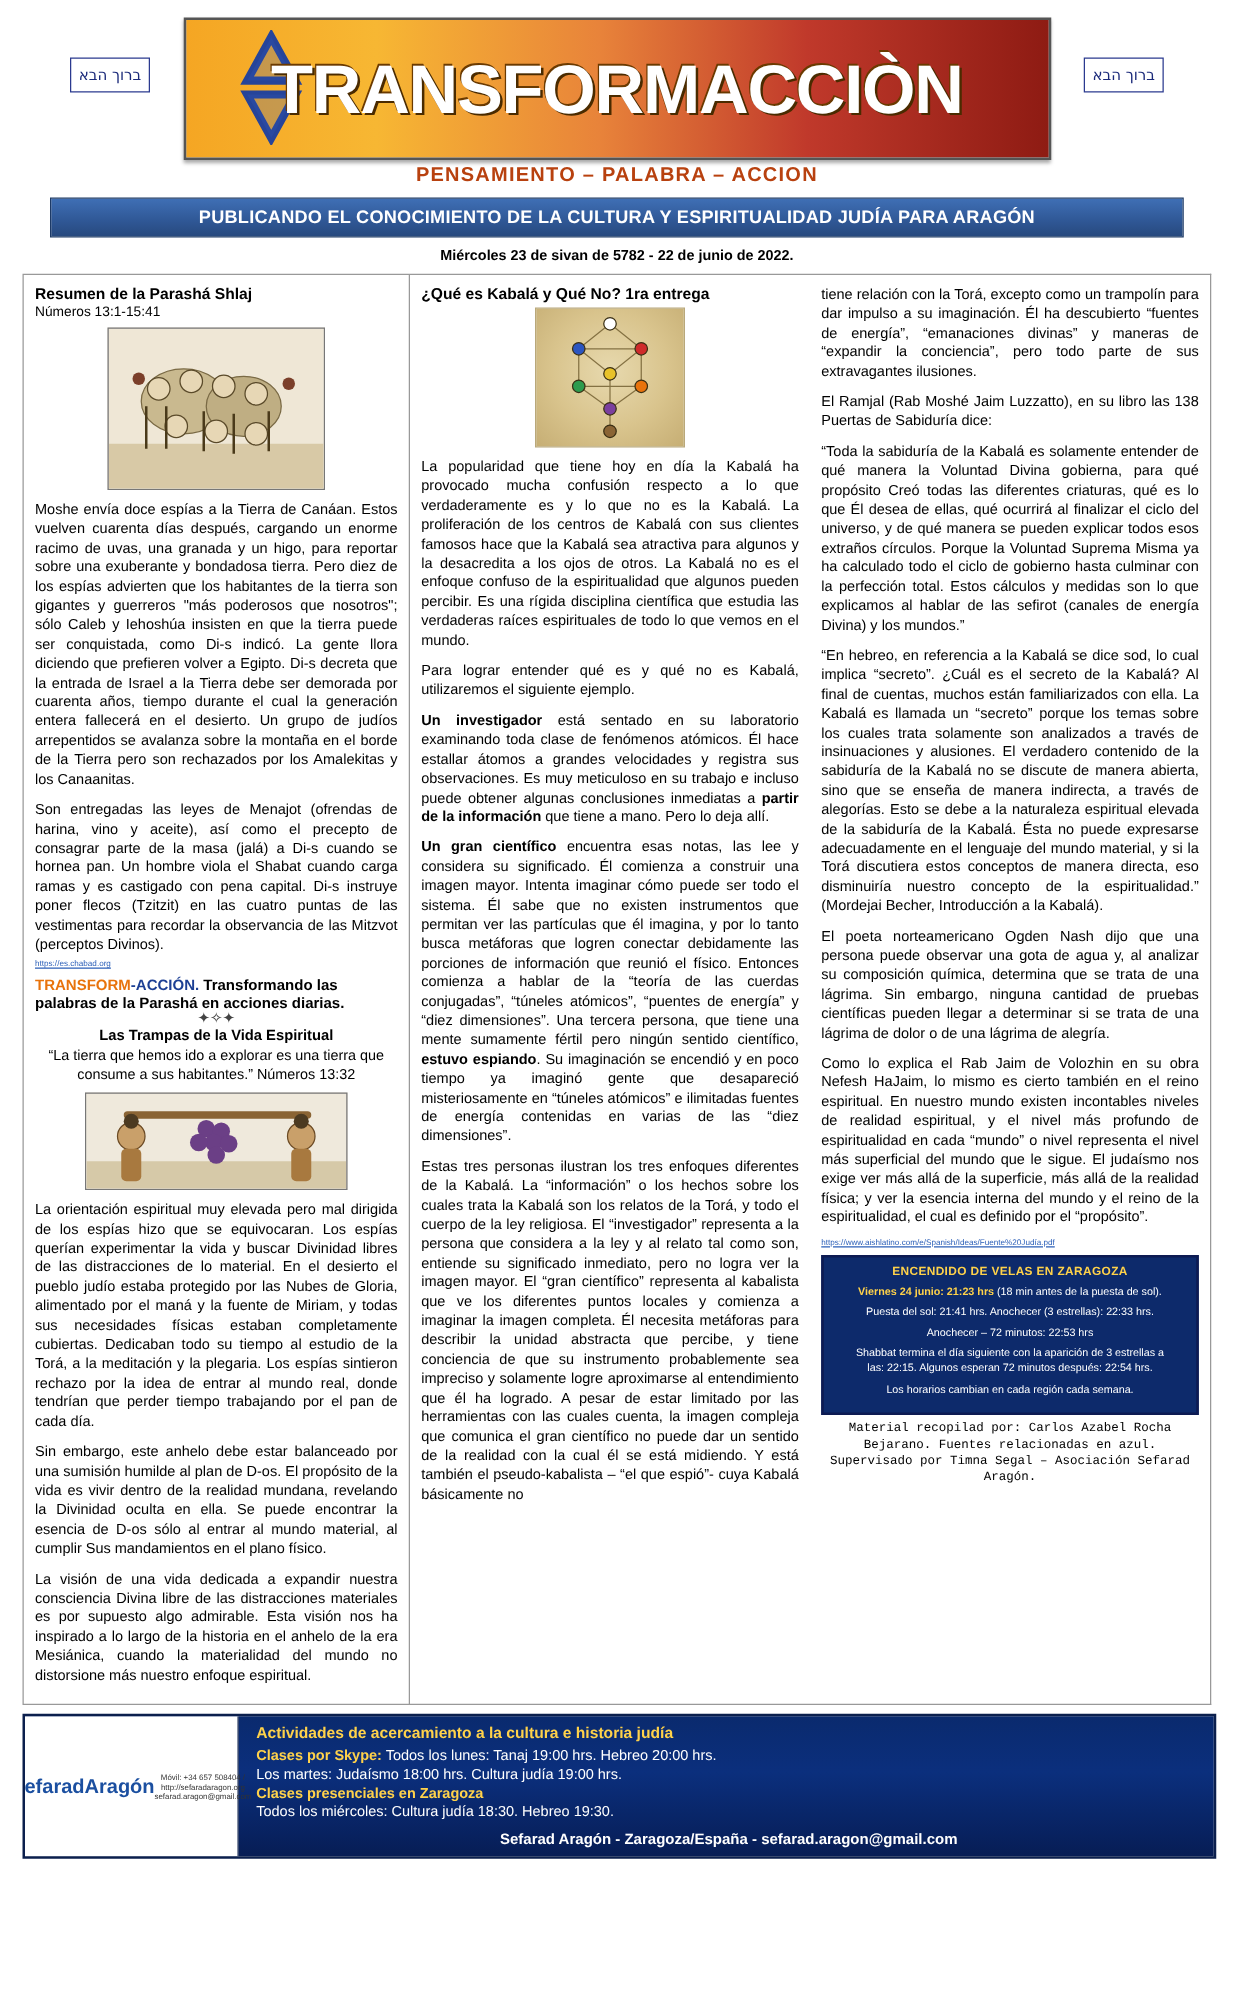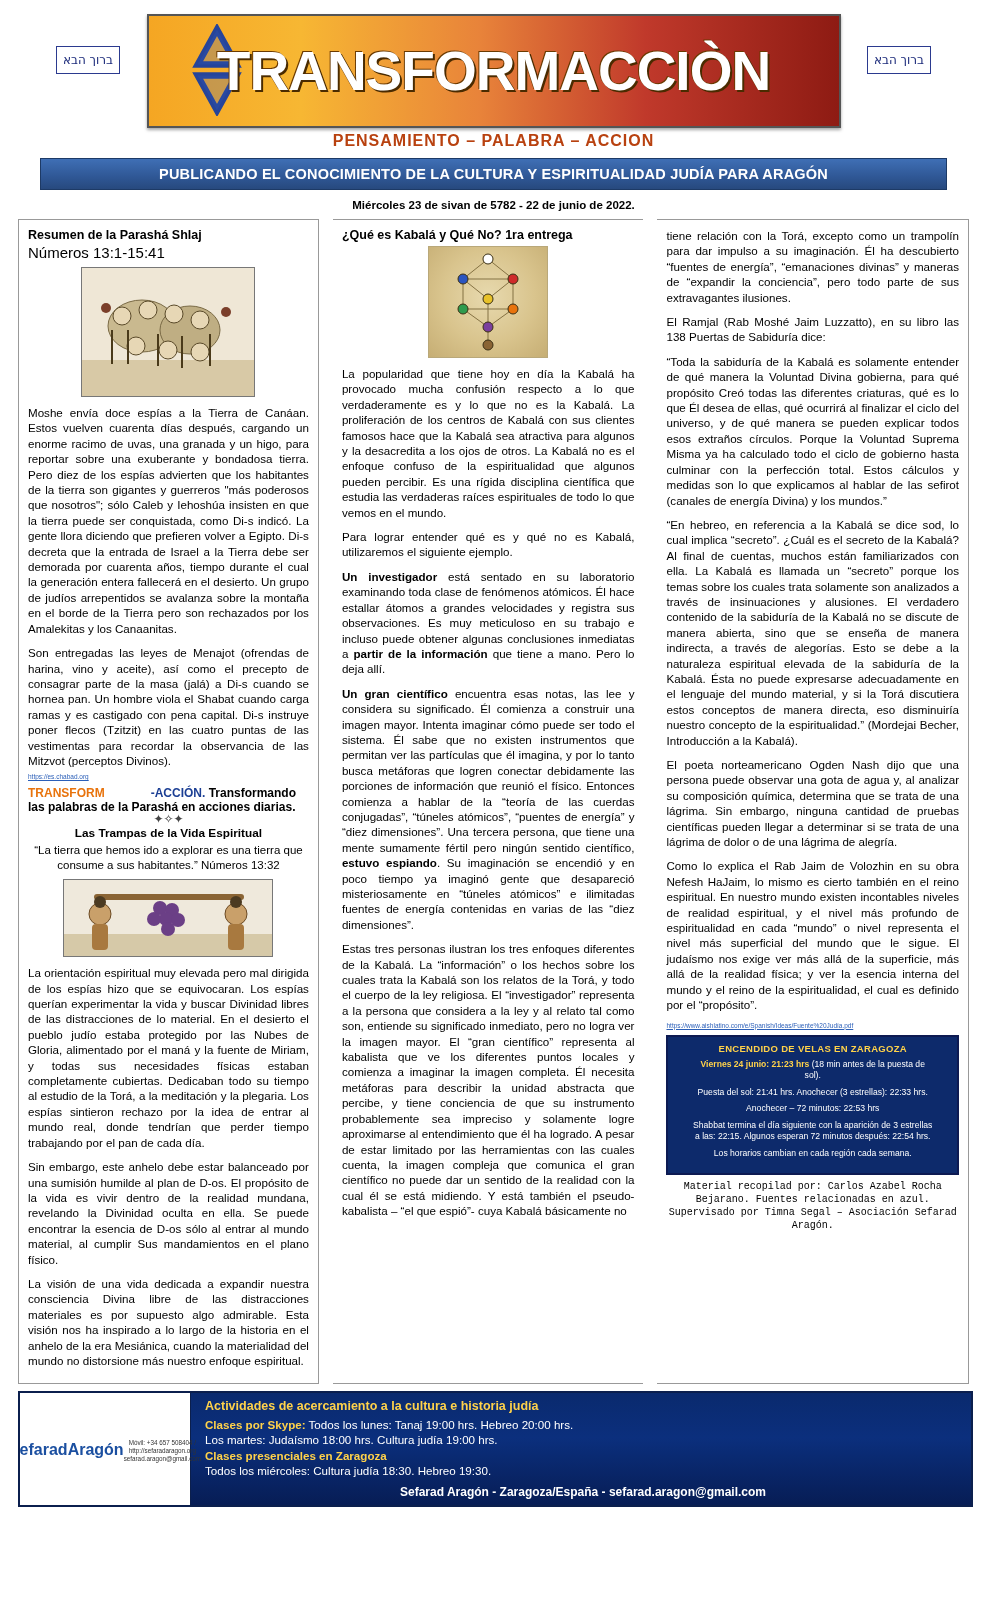--- a/index.html
+++ b/index.html
@@ -13,40 +13,40 @@
   .heb-right{right:38px;}
   .banner{width:690px;height:110px;position:relative;background:linear-gradient(90deg,#f5a623 0%,#f7b733 22%,#e8833a 48%,#c0392b 72%,#8e1b13 100%);border:2px solid #555;box-shadow:0 2px 3px rgba(0,0,0,.35);display:flex;align-items:center;justify-content:center;overflow:hidden;}
   .star{position:absolute;left:22px;top:8px;width:92px;height:92px;opacity:.95;}
   .banner-title{position:relative;font-family:"Liberation Sans",sans-serif;font-weight:bold;font-size:55px;letter-spacing:-1px;color:#ffffff;text-shadow:2px 2px 0 #4a2b00,-1px -1px 0 #6b3a00;}
   .subtitle{text-align:center;font-family:"Liberation Sans",sans-serif;font-weight:bold;font-size:16px;letter-spacing:1px;color:#b8410f;margin-top:2px;}
   .blue-bar{margin:8px auto 0;width:905px;height:30px;background:linear-gradient(180deg,#3f6fb5 0%,#2f5795 60%,#27497e 100%);border:1px solid #1d3a66;display:flex;align-items:center;justify-content:center;}
   .blue-bar span{font-family:"Liberation Sans",sans-serif;font-size:14.5px;font-weight:bold;color:#fff;letter-spacing:.2px;}
   .dateline{text-align:center;font-family:"Liberation Sans",sans-serif;font-size:11.5px;font-weight:bold;margin:9px 0 8px;}
 
   
-  .columns{display:flex;gap:14px;width:951px;margin:0 auto;}
+  .columns{display:flex;gap:0;width:951px;margin:0 auto;}
   .col{box-sizing:border-box;}
   .col1{width:310px;border:1px solid #999;padding:8px 9px 6px;}
   .col2{width:320px;border-top:1px solid #999;border-bottom:1px solid #999;padding:8px 9px 6px;}
   .col3{width:321px;border:1px solid #999;border-left:none;padding:8px 9px 6px;}
   .col2{border-left:none;border-right:none;}
 
   h3.head{font-family:"Liberation Sans",sans-serif;font-size:12.5px;font-weight:bold;margin:0 0 2px;}
-  .sub{font-family:"Liberation Sans",sans-serif;font-size:15px;margin:0 0 6px;}
+  .sub{font-family:"Liberation Sans",sans-serif;font-size:11px;margin:0 0 6px;}
   p.body{font-family:"Liberation Sans",sans-serif;font-size:11.6px;line-height:1.33;text-align:justify;margin:0 0 9px;}
 
   .ill{border:1px solid #777;margin:4px auto 8px;display:block;background:#e9e3d7;}
   .ill-spies{width:172px;height:128px;position:relative;overflow:hidden;}
   .ill-grapes{width:208px;height:76px;position:relative;overflow:hidden;}
 
   .srclink{font-family:"Liberation Sans",sans-serif;font-size:6.5px;color:#2b5fb8;text-decoration:underline;word-break:break-all;display:block;margin:-4px 0 4px;}
 
   .ta-title{font-family:"Liberation Sans",sans-serif;font-size:12px;font-weight:bold;margin:6px 0 2px;}
   .ta-title .orange{color:#e8730c;}
-  .ta-title .blue{color:#1c3f94;margin-left:46px;}
+  .ta-title .blue{color:#1c3f94;}
   .divider-orn{text-align:center;font-size:12px;color:#444;line-height:6px;margin:0 0 4px;}
   .center-b{font-family:"Liberation Sans",sans-serif;font-size:11.8px;font-weight:bold;text-align:center;margin:4px 0 3px;}
   .quote{font-family:"Liberation Sans",sans-serif;font-size:11.5px;text-align:center;margin:0 0 6px;line-height:1.3;}
 
   
   .tree{width:118px;height:110px;margin:4px auto 8px;display:block;border:1px solid #b9a87a;background:radial-gradient(circle at 50% 45%,#e7d9ae 0%,#d9c48d 55%,#c6ae74 100%);position:relative;overflow:hidden;}
 
   
   .candle-box{margin-top:6px;border:2px solid #0d1a52;background:#0d2a6b;color:#fff;padding:6px 24px 8px;}
   .candle-title{font-family:"Liberation Sans",sans-serif;font-size:9.5px;font-weight:bold;text-align:center;color:#ffd24a;letter-spacing:.3px;margin-bottom:5px;}

